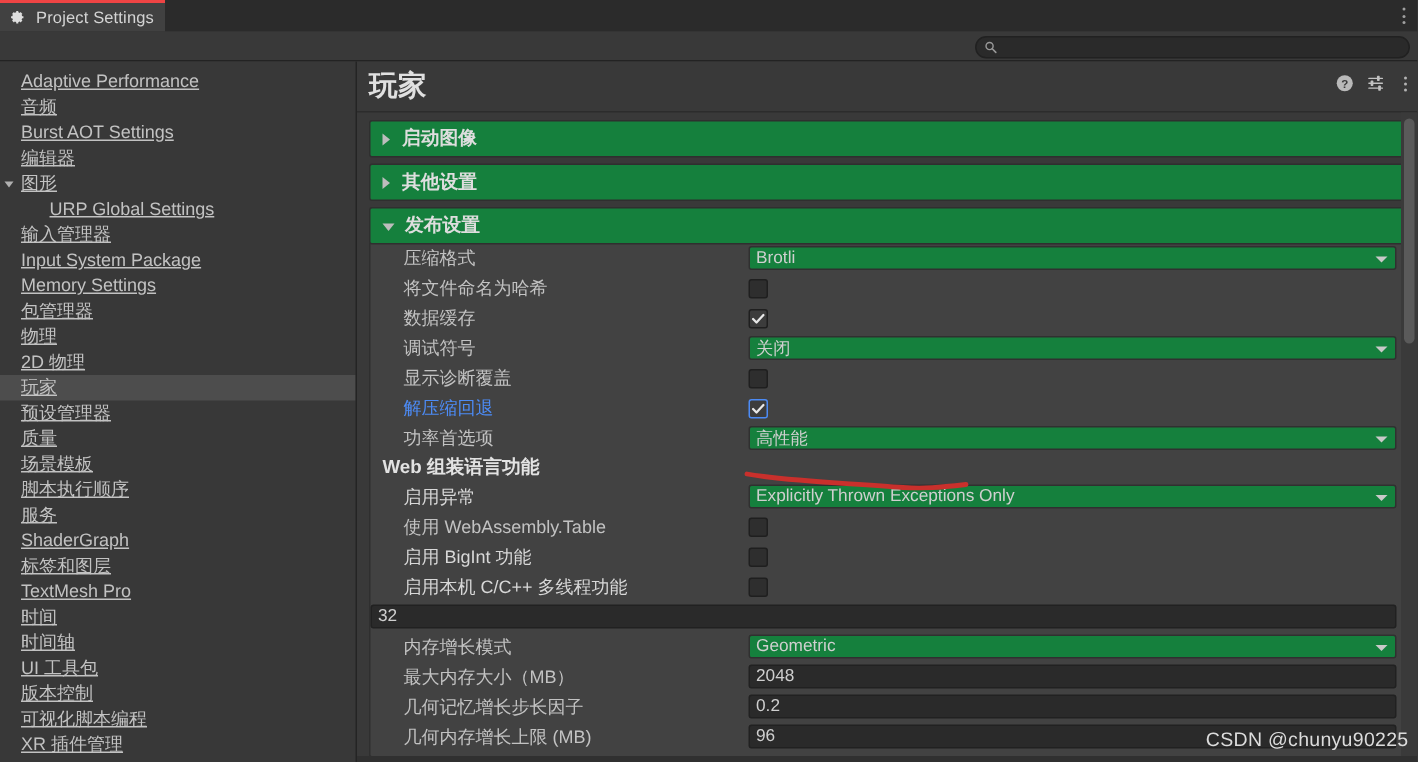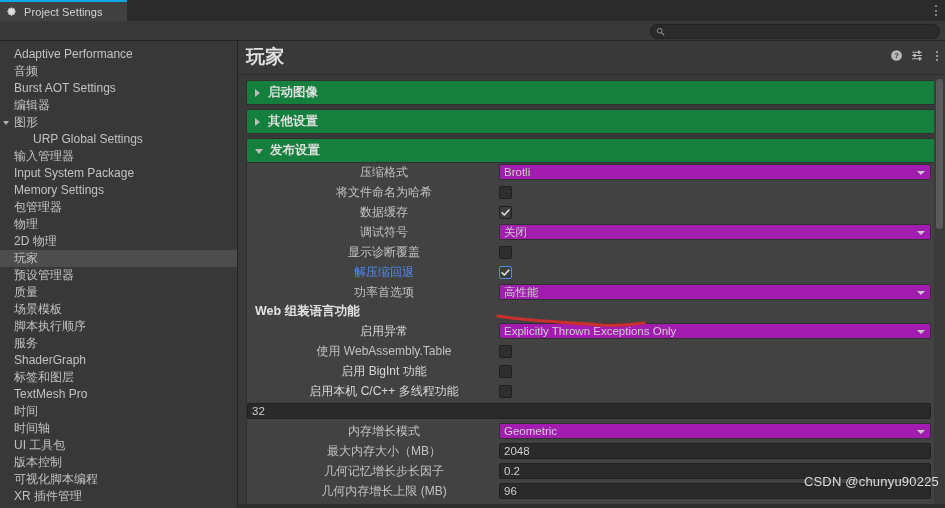--- a/index.html
+++ b/index.html
@@ -17,23 +17,23 @@
   }
 
   
   .tabstrip {
     position: absolute; left: 0; top: 0;
     width: 945px; height: 21px;
     background: #2b2b2b;
   }
   .tab {
     position: absolute; left: 0; top: 0;
-    height: 21px; width: 127px;
+    height: 21px; width: 110px;
     background: #414141;
-    border-top: 2px solid #0ea5e9;
+    border-top: 2px solid #ef4444;
     display: flex; align-items: center;
     padding-left: 6px;
     gap: 7px;
   }
   .tab-label {
     font-size: 11px; color: #d4d4d4;
     letter-spacing: .1px; white-space: nowrap;
   }
   .gear-ico { width: 11px; height: 11px; display:block; }
   .strip-dots {
@@ -81,21 +81,21 @@
     background: #383838;
     border-right: 1px solid #242424;
     padding-top: 5px;
     overflow: hidden;
     position: relative;
   }
   .side-item {
     height: 17px; line-height: 17px;
     padding-left: 14px;
     font-size: 12px; color: #c2c2c2;
-    white-space: nowrap; position: relative;
+    white-space: nowrap; position: relative; text-decoration: underline;
   }
   .side-item.indent { padding-left: 33px; }
   .side-item.selected { background: #4d4d4d; }
   .side-item .arrow {
     position: absolute; left: 4px; top: 6px;
     width: 0; height: 0;
     border-left: 4px solid #b0b0b0;
     border-top: 3.2px solid transparent;
     border-bottom: 3.2px solid transparent;
   }
@@ -174,21 +174,20 @@
     border-radius: 0 0 2px 2px;
     margin-top: -5px;
     padding: 0 0 3px 0;
   }
 
   
   .row {
     height: 20px;
     display: flex; align-items: center;
     position: relative;
-    text-align: center;
   }
   .row-label {
     width: 252px;
     padding-left: 22px;
     font-size: 12px;
     color: #c2c2c2;
     white-space: nowrap;
     overflow: hidden;
   }
   .row-label.blue { color: #4c8bf5; }
@@ -203,21 +202,21 @@
     flex: 1; margin-right: 5px; height: 16px;
     background: #2a2a2a;
     border: 1px solid #212121;
     border-radius: 2px;
     display: flex; align-items: center;
     padding: 0 4px;
     font-size: 11.5px; color: #cfcfcf;
     position: relative;
   }
   .field.popup {
-    background: #a21caf;
+    background: #15803d;
     border: 1px solid #303030;
   }
   .popup-arrow {
     position: absolute; right: 5px; top: 6px;
     width: 0; height: 0;
     border-left: 4px solid transparent;
     border-right: 4px solid transparent;
     border-top: 4.5px solid #c9c9c9;
   }
 
@@ -236,21 +235,21 @@
   
   .red-underline {
     position: absolute;
     left: 258px; top: 272px;
     width: 152px; height: 14px;
     pointer-events: none;
   }
 
   
   .watermark {
-    position: absolute; right: 6px; bottom: 19px;
+    position: absolute; right: 6px; bottom: 8px;
     font-size: 13px; color: #dcdcdc;
     letter-spacing: .2px;
   }
 
   
   .vscroll {
     position: absolute; right: 0; top: 34px;
     width: 11px; bottom: 0;
     background: #3a3a3a;
   }

